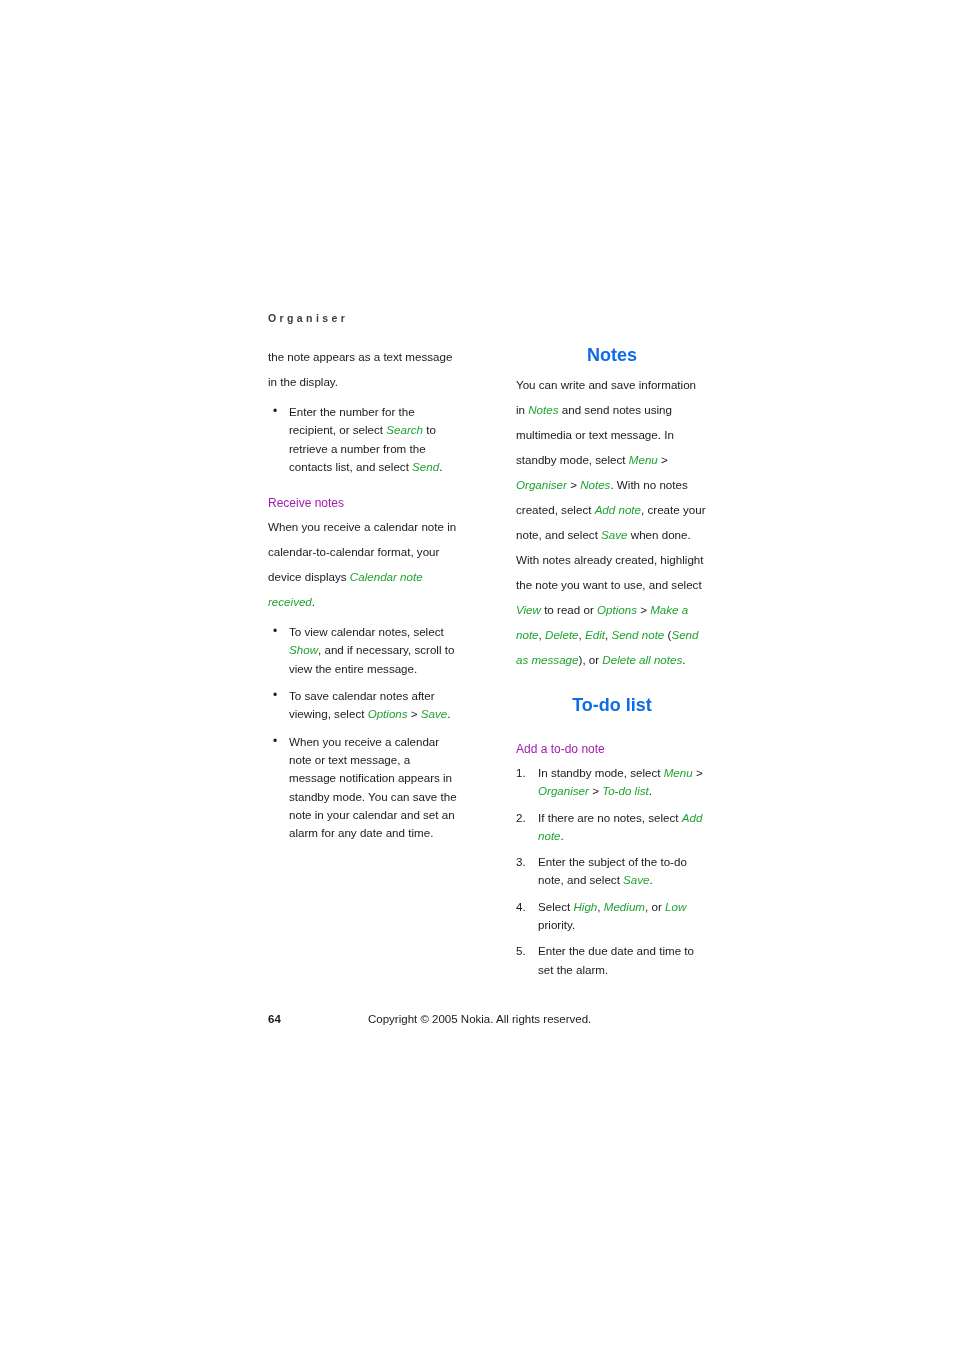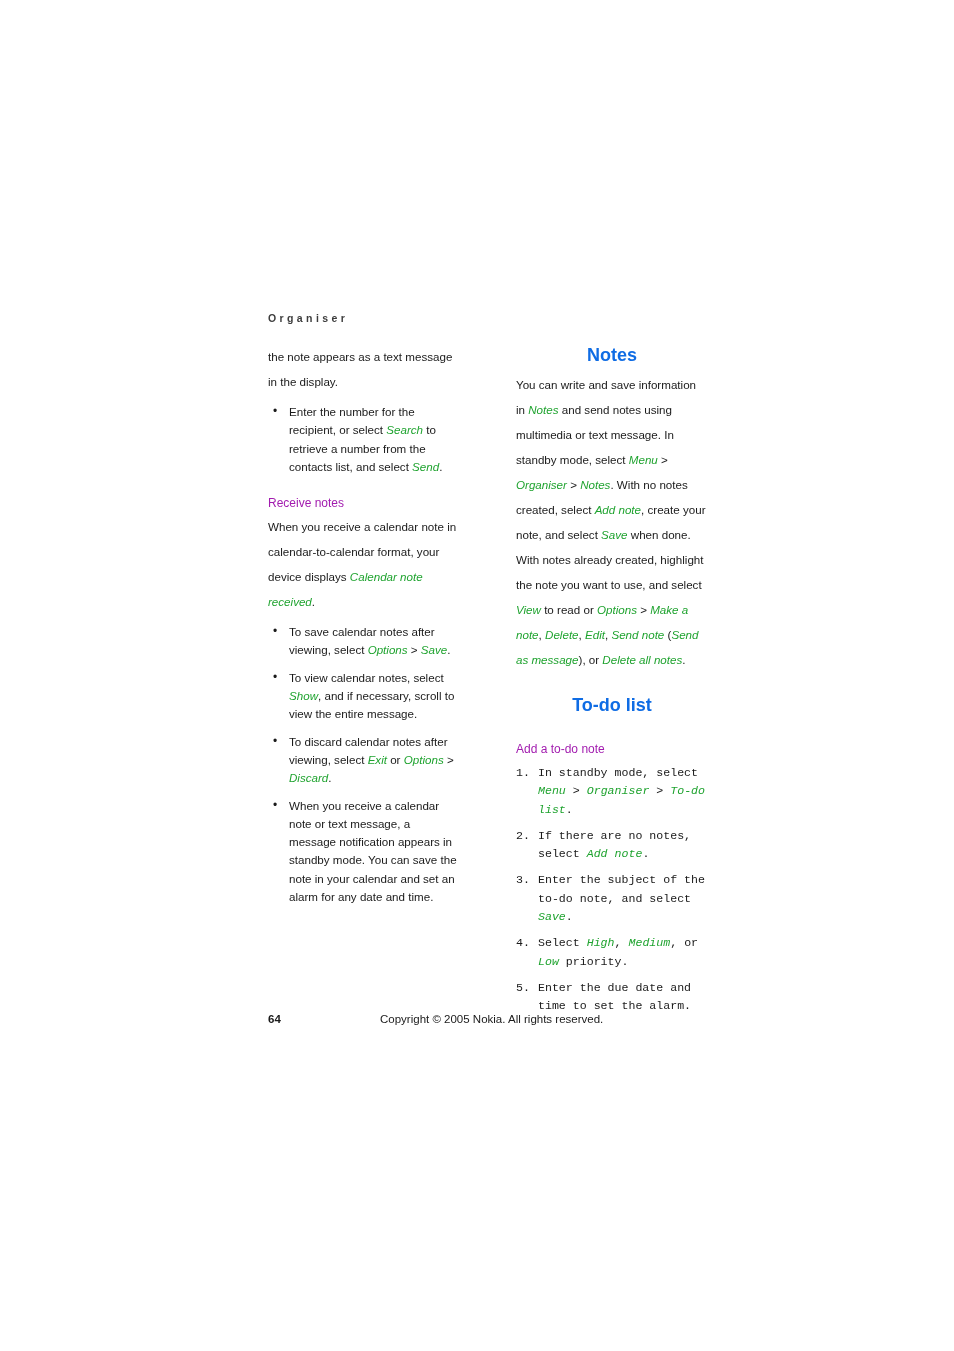--- a/index.html
+++ b/index.html
@@ -111,21 +111,20 @@
     list-style: none;
   }
   li.sub-para::before { content: ""; }
 
   
   ol.steps {
     list-style: none;
     margin: 0;
     padding: 0;
     counter-reset: stepnum;
-    font-family: Liberation Mono, monospace;
   }
   ol.steps > li {
     position: relative;
     padding-left: 22px;
     margin-top: 8px;
     font-size: 11.6px;
     line-height: 18.3px;
     counter-increment: stepnum;
   }
   ol.steps > li:first-child { margin-top: 5px; }
@@ -157,21 +156,21 @@
   .folio {
     position: absolute;
     left: 0;
     top: 0;
     font-size: 11.5px;
     font-weight: bold;
     color: #1a1a1a;
   }
   .copyright {
     position: absolute;
-    left: 112px;
+    left: 100px;
     top: 0;
     font-size: 11.5px;
     color: #1a1a1a;
     white-space: nowrap;
   }
 </style>
 </head>
 <body>
 
 <div class="page">
@@ -191,27 +190,24 @@
       </ul>
 
       <div class="spacer-18"></div>
 
       <h2 class="h-sub">Receive notes</h2>
 
       <p class="para"><span>When you receive a calendar note in calendar-to-calendar format, your device displays </span><span class="ui">Calendar note received</span><span>.</span></p>
 
       <ul class="bullets">
         <li>
+          <span>To view calendar notes, select </span><span class="ui">Show</span><span>, and if necessary, scroll to view the entire message.</span>
+        </li>
+        <li>
           <span>To save calendar notes after viewing, select </span><span class="ui">Options</span><span> &gt; </span><span class="ui">Save</span><span>.</span>
-        </li>
-        <li>
-          <span>To view calendar notes, select </span><span class="ui">Show</span><span>, and if necessary, scroll to view the entire message.</span>
-        </li>
-        <li>
-          <span>To discard calendar notes after viewing, select </span><span class="ui">Exit</span><span> or </span><span class="ui">Options</span><span> &gt; </span><span class="ui">Discard</span><span>.</span>
         </li>
         <li class="sub-para">
           <span>When you receive a calendar note or text message, a message notification appears in standby mode. You can save the note in your calendar and set an alarm for any date and time.</span>
         </li>
       </ul>
 
     </div>
 
     <div class="col col-right">
 

